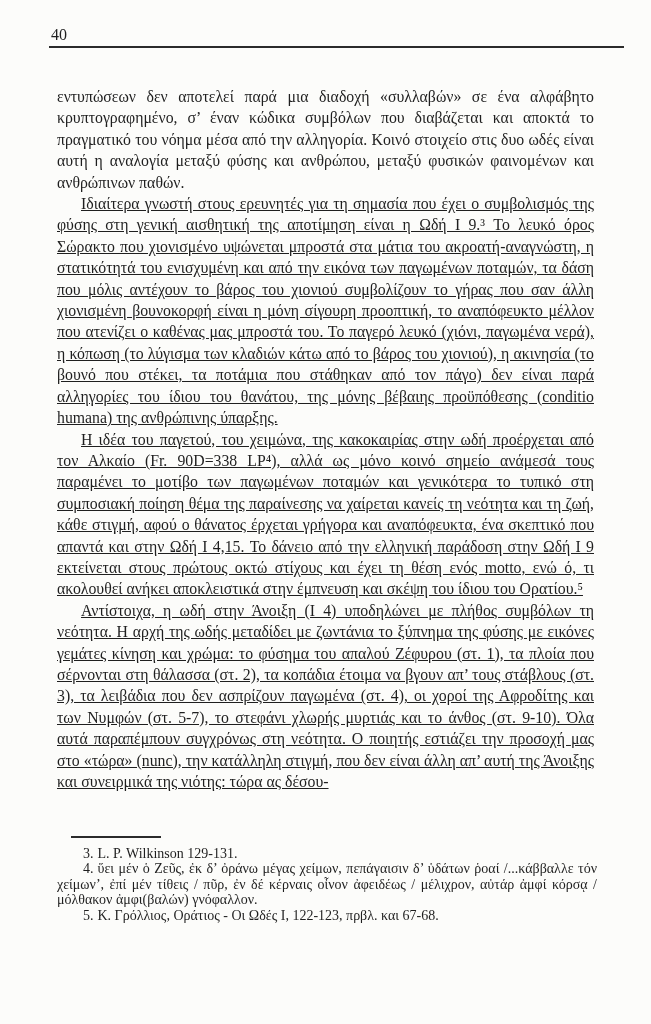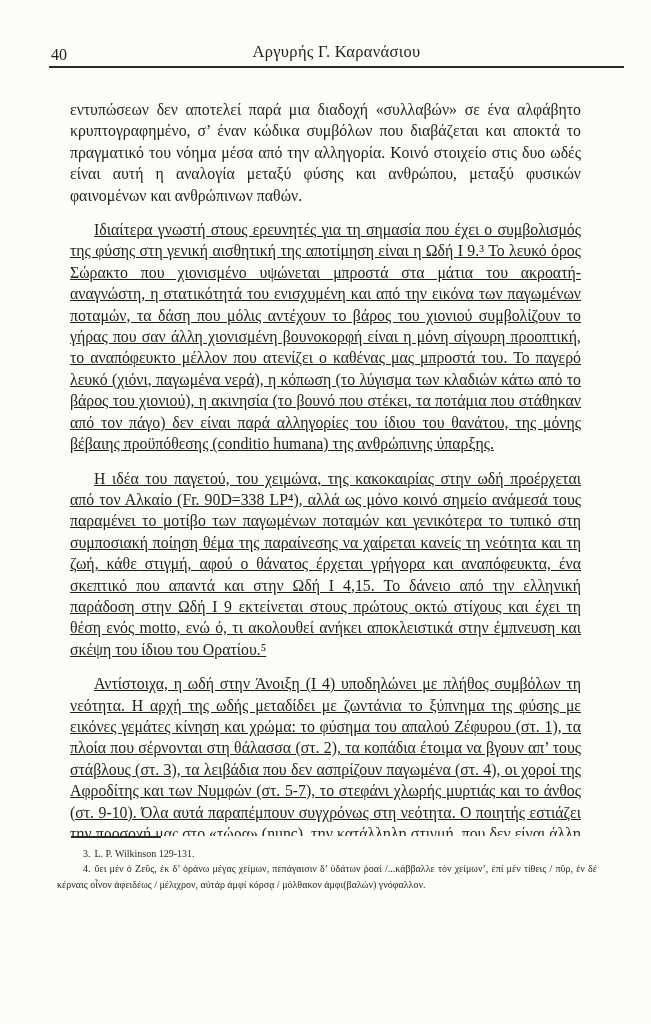--- a/index.html
+++ b/index.html
@@ -33,61 +33,63 @@
   }
   .body-text {
     position: absolute;
     top: 86px; left: 57px;
     width: 537px; height: 750px;
     overflow: hidden;
     font-size: 15.8px;
     line-height: 21.4px;
     text-align: justify;
   }
-  .body-text p { margin: 13px; padding: 0; }
+  .body-text p { margin: 0; padding: 0; }
   .body-text p.indent { text-indent: 24px; text-decoration: underline; }
   .footnotes {
     position: absolute;
     top: 836px; left: 57px; width: 540px;
   }
   .fn-rule {
     width: 90px;
     border-top: 2px solid #2b2b2b;
     margin: 0 0 8px 14px;
   }
   .footnote {
     margin: 0; padding: 0;
-    font-size: 10px;
+    font-size: 14px;
     line-height: 15.4px;
     text-align: justify;
     text-indent: 26px;
   }
   .fn-label { margin-right: 4px; }
   .italic { }
 </style>
 </head>
 <body>
 
 <div class="page">
 
   <div class="header">
     <span class="page-number">40</span>
-    <div class="running-title">Αργυρής Γ. Καρανάσιου</div>
   </div>
 
   <div class="body-text">
     <p>εντυπώσεων δεν αποτελεί παρά μια διαδοχή «συλλαβών» σε ένα αλφάβητο κρυπτογραφημένο, σ’ έναν κώδικα συμβόλων που διαβάζεται και αποκτά το πραγματικό του νόημα μέσα από την αλληγορία. Κοινό στοιχείο στις δυο ωδές είναι αυτή η αναλογία μεταξύ φύσης και ανθρώπου, μεταξύ φυσικών φαινομένων και ανθρώπινων παθών.</p>
     <p class="indent">Ιδιαίτερα γνωστή στους ερευνητές για τη σημασία που έχει ο συμβολισμός της φύσης στη γενική αισθητική της αποτίμηση είναι η Ωδή I 9.³ Το λευκό όρος Σώρακτο που χιονισμένο υψώνεται μπροστά στα μάτια του ακροατή-αναγνώστη, η στατικότητά του ενισχυμένη και από την εικόνα των παγωμένων ποταμών, τα δάση που μόλις αντέχουν το βάρος του χιονιού συμβολίζουν το γήρας που σαν άλλη χιονισμένη βουνοκορφή είναι η μόνη σίγουρη προοπτική, το αναπόφευκτο μέλλον που ατενίζει ο καθένας μας μπροστά του. Το παγερό λευκό (χιόνι, παγωμένα νερά), η κόπωση (το λύγισμα των κλαδιών κάτω από το βάρος του χιονιού), η ακινησία (το βουνό που στέκει, τα ποτάμια που στάθηκαν από τον πάγο) δεν είναι παρά αλληγορίες του ίδιου του θανάτου, της μόνης βέβαιης προϋπόθεσης (conditio humana) της ανθρώπινης ύπαρξης.</p>
     <p class="indent">Η ιδέα του παγετού, του χειμώνα, της κακοκαιρίας στην ωδή προέρχεται από τον Αλκαίο (Fr. 90D=338 LP⁴), αλλά ως μόνο κοινό σημείο ανάμεσά τους παραμένει το μοτίβο των παγωμένων ποταμών και γενικότερα το τυπικό στη συμποσιακή ποίηση θέμα της παραίνεσης να χαίρεται κανείς τη νεότητα και τη ζωή, κάθε στιγμή, αφού ο θάνατος έρχεται γρήγορα και αναπόφευκτα, ένα σκεπτικό που απαντά και στην Ωδή I 4,15. Το δάνειο από την ελληνική παράδοση στην Ωδή I 9 εκτείνεται στους πρώτους οκτώ στίχους και έχει τη θέση ενός motto, ενώ ό, τι ακολουθεί ανήκει αποκλειστικά στην έμπνευση και σκέψη του ίδιου του Ορατίου.⁵</p>
     <p class="indent">Αντίστοιχα, η ωδή στην Άνοιξη (I 4) υποδηλώνει με πλήθος συμβόλων τη νεότητα. Η αρχή της ωδής μεταδίδει με ζωντάνια το ξύπνημα της φύσης με εικόνες γεμάτες κίνηση και χρώμα: το φύσημα του απαλού Ζέφυρου (στ. 1), τα πλοία που σέρνονται στη θάλασσα (στ. 2), τα κοπάδια έτοιμα να βγουν απ’ τους στάβλους (στ. 3), τα λειβάδια που δεν ασπρίζουν παγωμένα (στ. 4), οι χοροί της Αφροδίτης και των Νυμφών (στ. 5-7), το στεφάνι χλωρής μυρτιάς και το άνθος (στ. 9-10). Όλα αυτά παραπέμπουν συγχρόνως στη νεότητα. Ο ποιητής εστιάζει την προσοχή μας στο «τώρα» (nunc), την κατάλληλη στιγμή, που δεν είναι άλλη απ’ αυτή της Άνοιξης και συνειρμικά της νιότης: τώρα ας δέσου-</p>
   </div>
 
   <div class="footnotes">
     <div class="fn-rule"></div>
     <p class="footnote">
       <span class="fn-label">3.</span><span>L. P. Wilkinson 129-131.</span>
     </p>
     <p class="footnote">
       <span class="fn-label">4.</span><span class="italic">ὕει μέν ὁ Ζεῦς, ἐκ δ’ ὀράνω μέγας χείμων, πεπάγαισιν δ’ ὑδάτων ῥοαί /...κάββαλλε τόν χείμων’, ἐπί μέν τίθεις / πῦρ, ἐν δέ κέρναις οἶνον ἀφειδέως / μέλιχρον, αὐτάρ ἀμφί κόρσᾳ / μόλθακον ἀμφι(βαλών) γνόφαλλον.</span>
     </p>
+    <p class="footnote">
+      <span class="fn-label">5.</span><span>Κ. Γρόλλιος, Οράτιος - Οι Ωδές Ι, 122-123, πρβλ. και 67-68.</span>
+    </p>
   </div>
 
 </div>
 
 </body></html>

